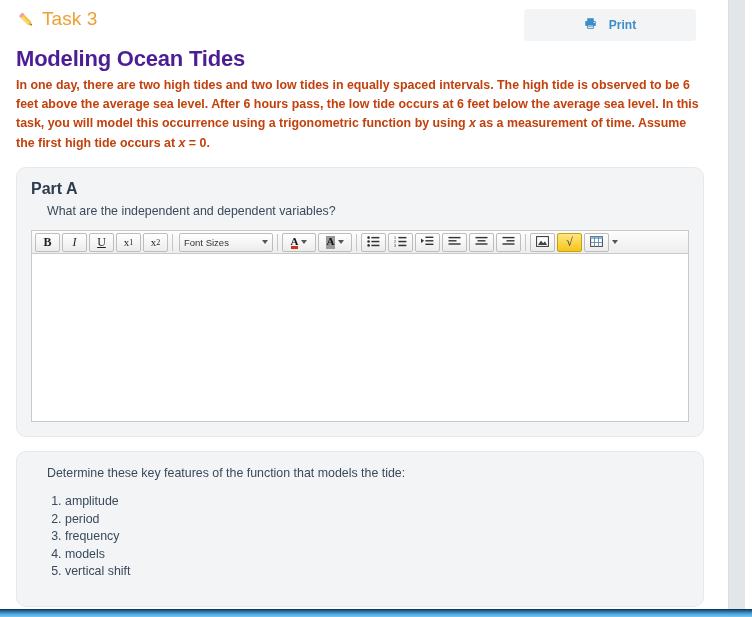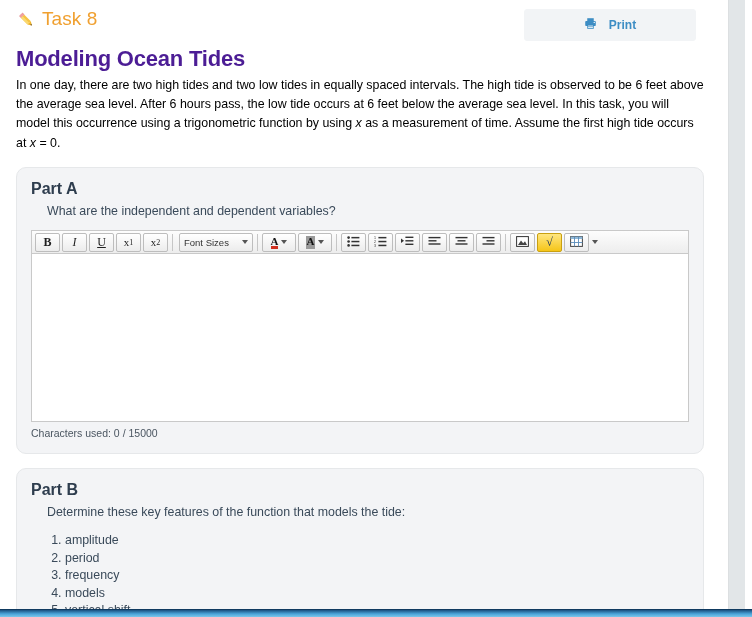--- a/index.html
+++ b/index.html
@@ -79,22 +79,23 @@
     margin: 2px 0 0 8px;
     font-size: 22px;
     font-weight: bold;
     color: #4c1d95;
     letter-spacing: -.2px;
   }
   .doc-intro {
     margin: 4px 8px 0 8px;
     font-size: 12.4px;
     line-height: 1.55;
-    color: #000000;
+    color: #c2410c;
     text-align: left;
+    font-weight: bold;
   }
   .doc-intro i { font-style: italic; }
 
   
   .part-card {
     margin: 14px 8px 0 8px;
     background: #f3f4f6;
     border: 1px solid #e6e8ea;
     border-radius: 10px;
     padding: 12px 14px 14px 14px;
@@ -149,21 +150,21 @@
     flex: none;
   }
   .tb-btn.b { font-weight: bold; font-family: "Liberation Serif", serif; font-size: 12px;}
   .tb-btn.i { font-style: italic; font-family: "Liberation Serif", serif; font-size: 12px;}
   .tb-btn.u { text-decoration: underline; font-family: "Liberation Serif", serif; font-size: 12px;}
   .tb-btn.sup, .tb-btn.sub { font-family: "Liberation Serif", serif; font-size: 11px; }
   .tb-btn.sup sup { font-size: 8px; }
   .tb-btn.sub sub { font-size: 8px; }
 
   .tb-select {
-    width: 74px; height: 19px;
+    width: 94px; height: 19px;
     margin: 0 1px 0 3px;
     background: linear-gradient(#ffffff, #ececec);
     border: 1px solid #bdbdbd;
     border-radius: 2px;
     display: flex;
     align-items: center;
     padding: 0 4px;
     font-size: 9.5px;
     color: #333;
     cursor: pointer;
@@ -288,21 +289,21 @@
             <svg width="20" height="20" viewBox="0 0 20 20">
               <g transform="rotate(-45 10 10)">
                 <rect x="8" y="2.5" width="4.6" height="2.6" rx="0.7" fill="#f2a0a0" stroke="#d98080" stroke-width="0.4"></rect>
                 <rect x="8" y="5" width="4.6" height="9.2" fill="#f6c343"></rect>
                 <rect x="8" y="5" width="2.2" height="9.2" fill="#fad970"></rect>
                 <polygon points="8,14.2 12.6,14.2 10.3,18" fill="#f0b429"></polygon>
                 <polygon points="9.4,16.5 11.2,16.5 10.3,18" fill="#5a4630"></polygon>
               </g>
             </svg>
           </span>
-          <span>Task 8</span>
+          <span>Task 3</span>
         </div>
 
         <div class="print-btn">
           <span>
             <svg width="13" height="13" viewBox="0 0 16 16">
               <rect x="4" y="1.5" width="8" height="3.5" fill="#3d8dc4"></rect>
               <rect x="1.5" y="5" width="13" height="6" rx="1" fill="#3d8dc4"></rect>
               <rect x="4" y="9.5" width="8" height="5" fill="#3d8dc4"></rect>
               <rect x="5" y="10.6" width="6" height="1" fill="#ffffff"></rect>
               <rect x="5" y="12.3" width="6" height="1" fill="#ffffff"></rect>
@@ -429,25 +430,23 @@
                       <line x1="8.5" y1="0.6" x2="8.5" y2="10.4" stroke="#5a8cbb" stroke-width="0.9"></line>
                       <line x1="0.6" y1="6.5" x2="12.4" y2="6.5" stroke="#5a8cbb" stroke-width="0.9"></line>
                     </svg>
                 </span>
               </div>
               <span class="table-caret"></span>
             </div>
           </div>
           <div class="editor-body"></div>
         </div>
-        <div class="char-count">Characters used: 0 / 15000</div>
       </div>
 
       <div class="part-card">
-        <div class="part-title">Part B</div>
         <div class="part-prompt">Determine these key features of the function that models the tide:</div>
         <ol class="feature-list">
           <li>amplitude</li>
           <li>period</li>
           <li>frequency</li>
           <li>models</li>
           <li>vertical shift</li>
 
         </ol>
 

